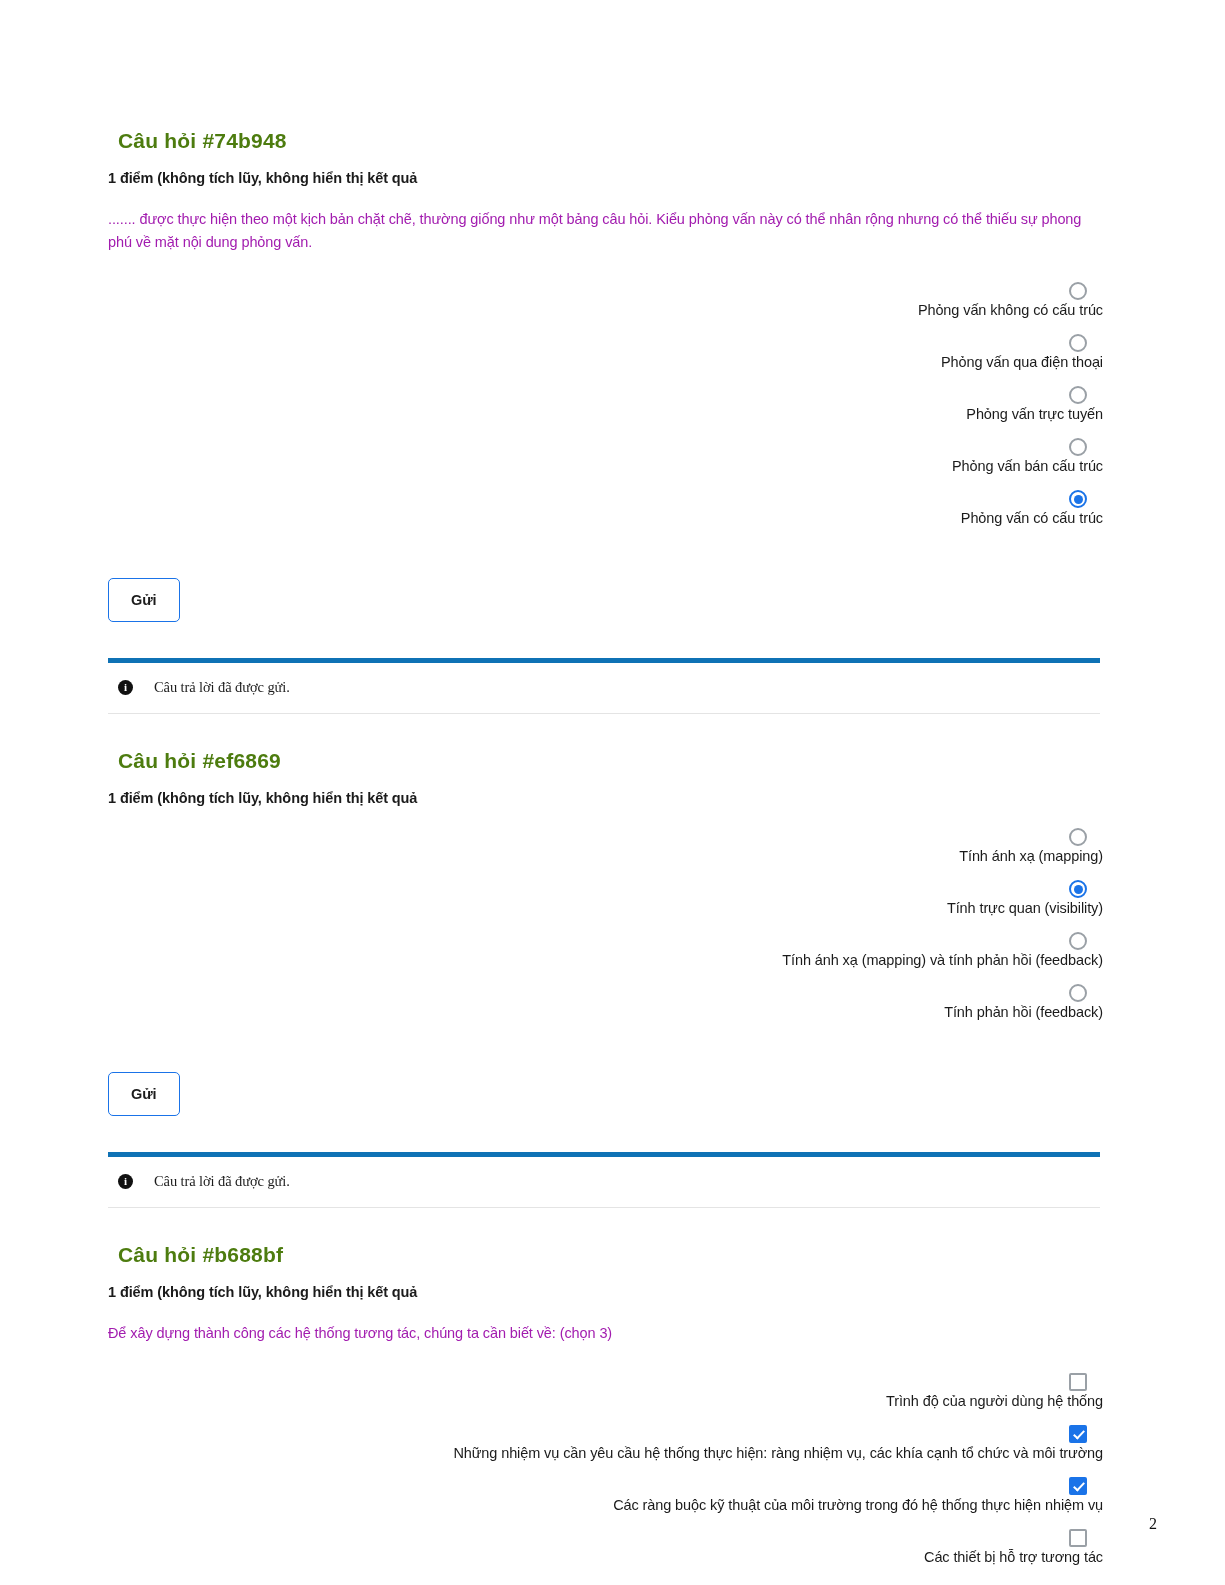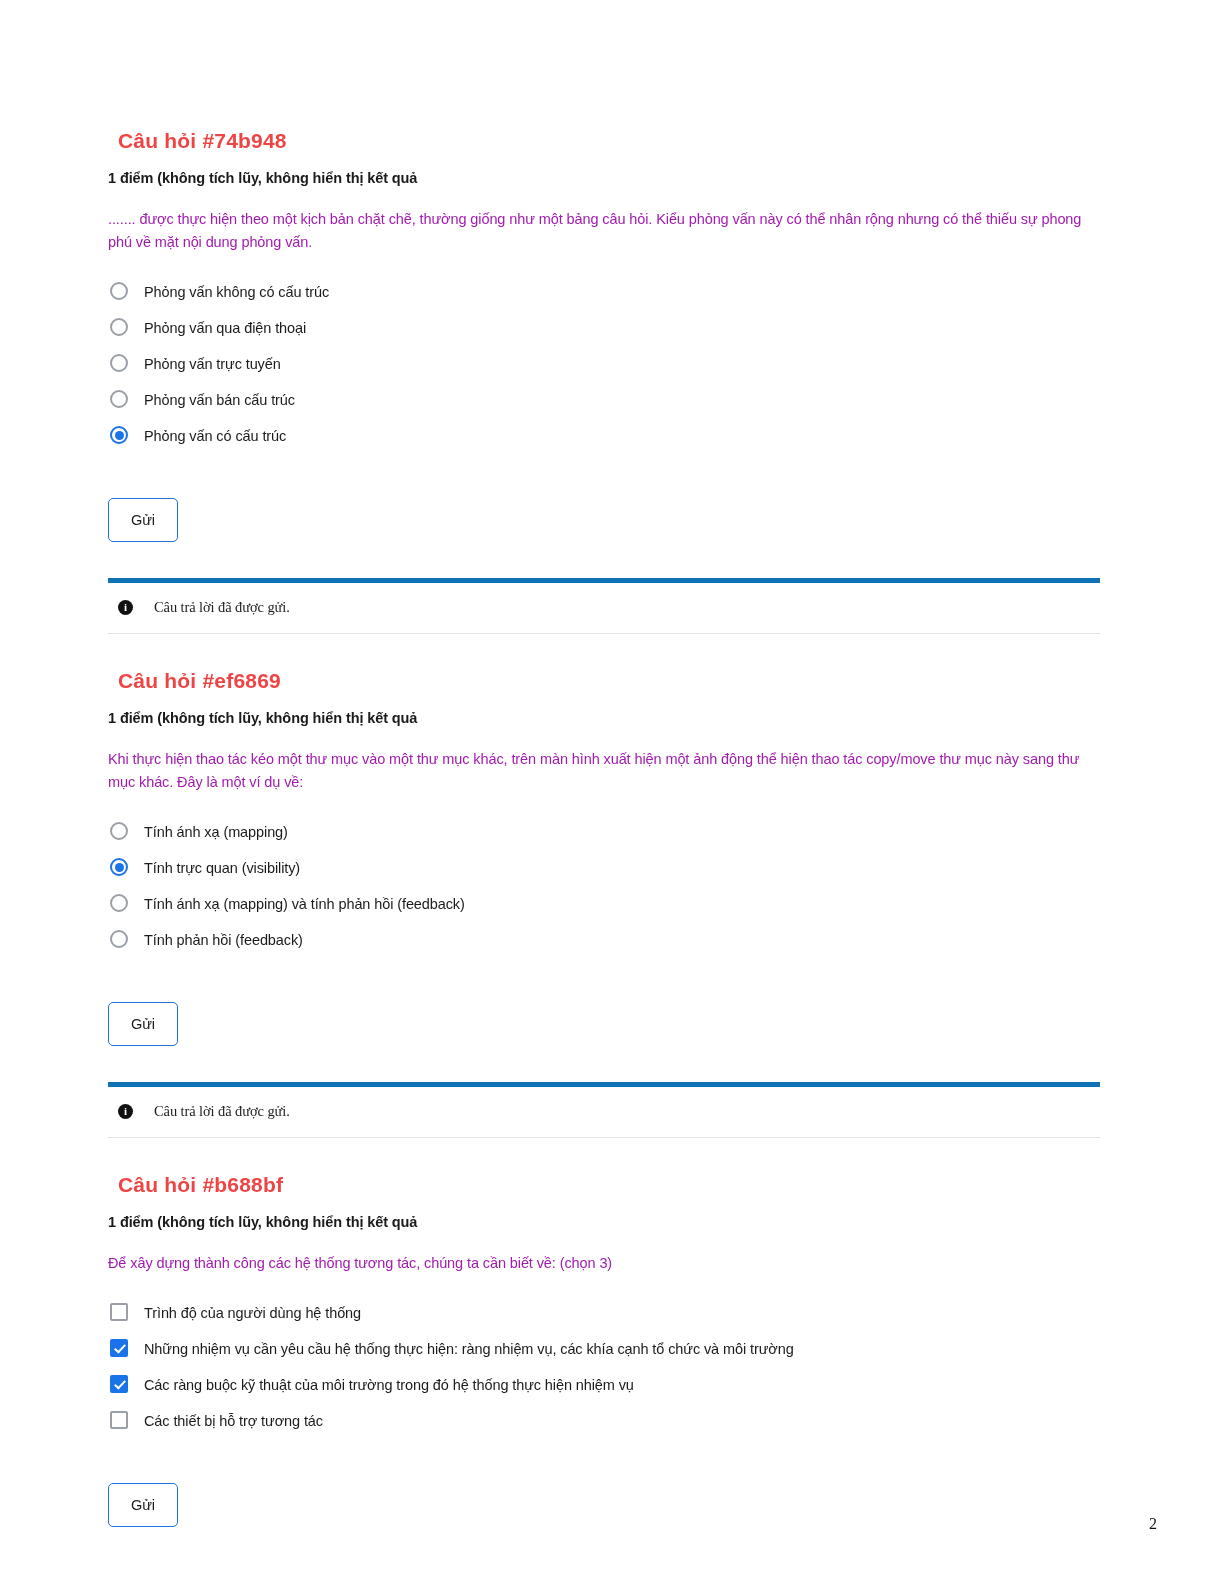--- a/index.html
+++ b/index.html
@@ -27,21 +27,21 @@
     width: 995px;
   }
 
   
   .question {
     position: relative;
   }
   .q-header {
     font-size: 21px;
     font-weight: bold;
-    color: #ef4444;
+    color: #4d7c0f;
     letter-spacing: 0.2px;
     line-height: 26px;
     margin: 0 0 14px 10px;
   }
   .q-points {
     font-size: 14.5px;
     font-weight: bold;
     color: #1b1b1b;
     line-height: 20px;
     margin: 0 0 20px 0;
@@ -57,23 +57,24 @@
   }
 
   
   .options {
     margin: 0 0 0 2px;
     padding: 0;
     list-style: none;
   }
   .option {
     display: flex;
-    align-items: flex-start;
+    align-items: flex-end;
     margin-bottom: 14px;
     min-height: 22px;
+    flex-direction: column;
   }
   .option:last-child { margin-bottom: 0; }
 
   .radio {
     width: 18px;
     height: 18px;
     min-width: 18px;
     border-radius: 50%;
     border: 2px solid #9aa0a6;
     box-sizing: border-box;
@@ -141,20 +142,21 @@
     font-size: 14.5px;
     color: #1b1b1b;
     background: #ffffff;
     border: 1.5px solid #1a73e8;
     border-radius: 5px;
     padding: 0 22px;
     height: 44px;
     line-height: 42px;
     cursor: pointer;
     letter-spacing: -0.1px;
+    font-weight: bold;
   }
 
   
   .alert {
     margin-top: 36px;
     border-top: 5px solid #0f72b5;
     border-bottom: 1px solid #e4e4e4;
     padding: 14px 0 16px 0;
     width: 992px;
     box-sizing: border-box;
@@ -242,21 +244,20 @@
           <span class="alert-text">Câu trả lời đã được gửi.</span>
         </div>
       </div>
     </section>
 
     <div class="q-gap"></div>
 
     <section class="question">
       <div class="q-header">Câu hỏi #ef6869</div>
       <div class="q-points">1 điểm (không tích lũy, không hiển thị kết quả</div>
-      <div class="q-text">Khi thực hiện thao tác kéo một thư mục vào một thư mục khác, trên màn hình xuất hiện một ảnh động thể hiện thao tác copy/move thư mục này sang thư mục khác. Đây là một ví dụ về:</div>
 
       <ul class="options">
         <li class="option">
           <span class="radio"></span>
           <span class="option-label">Tính ánh xạ (mapping)</span>
         </li>
         <li class="option">
           <span class="radio checked"></span>
           <span class="option-label">Tính trực quan (visibility)</span>
         </li>

